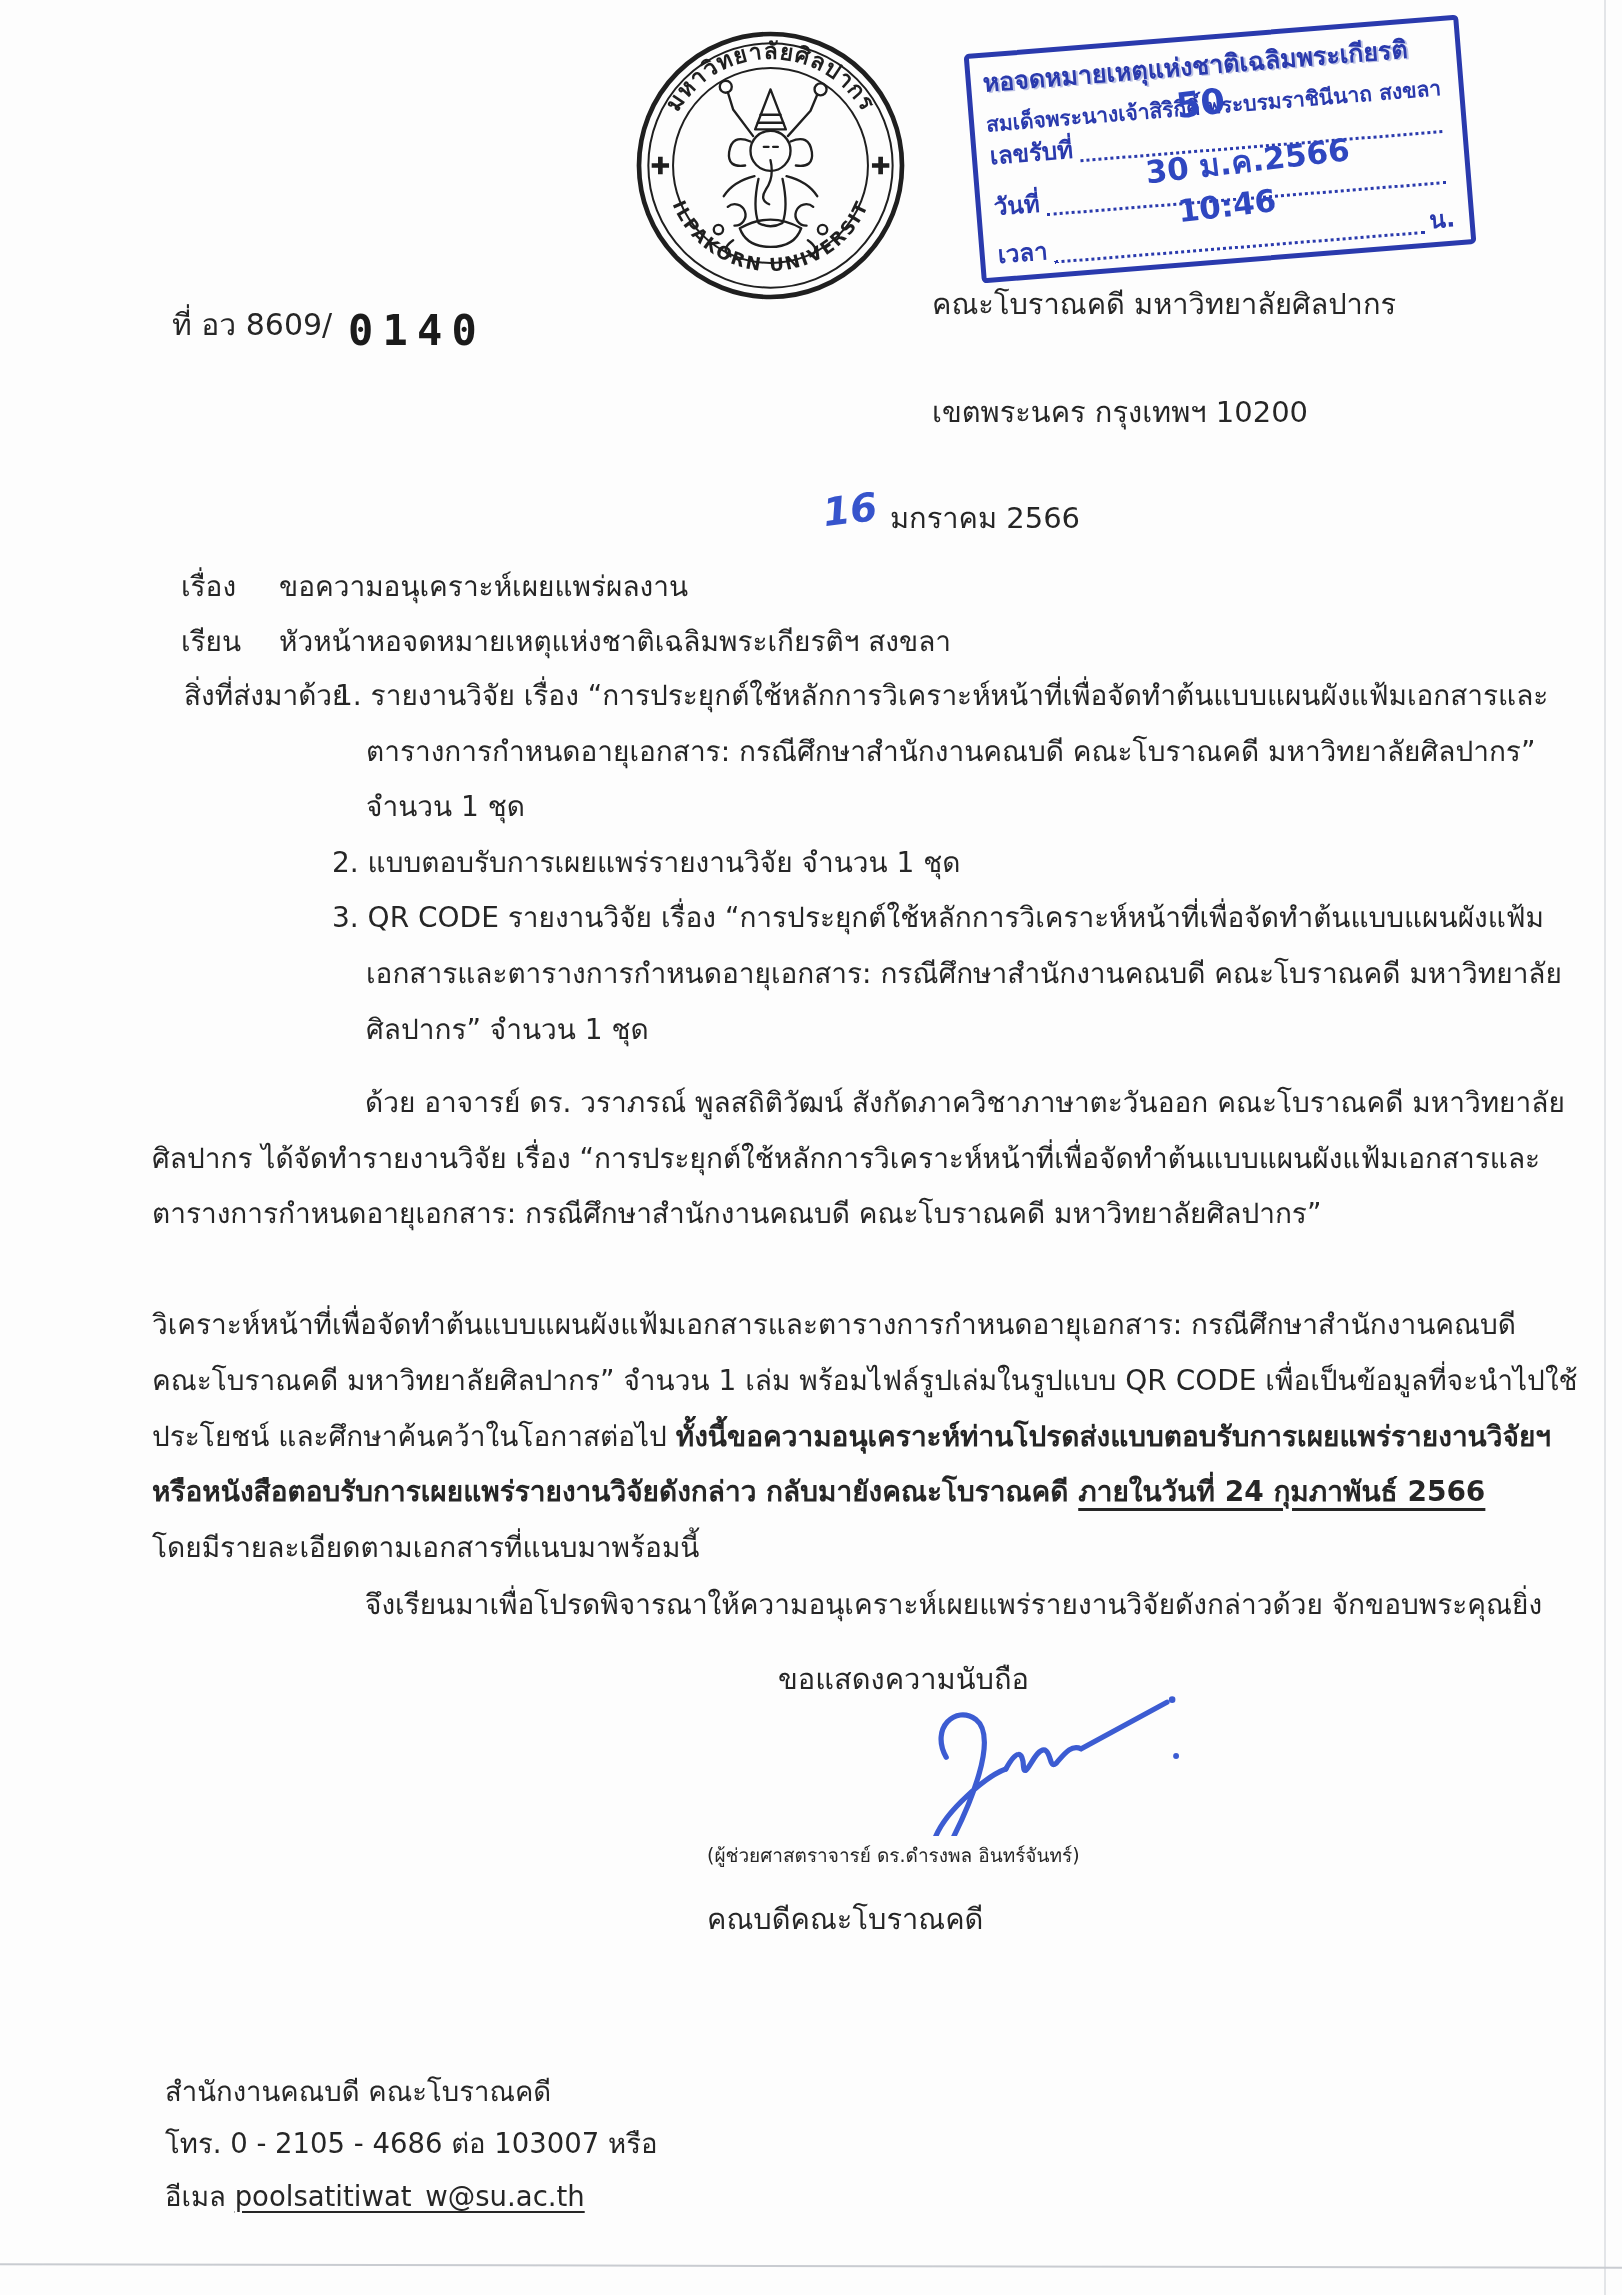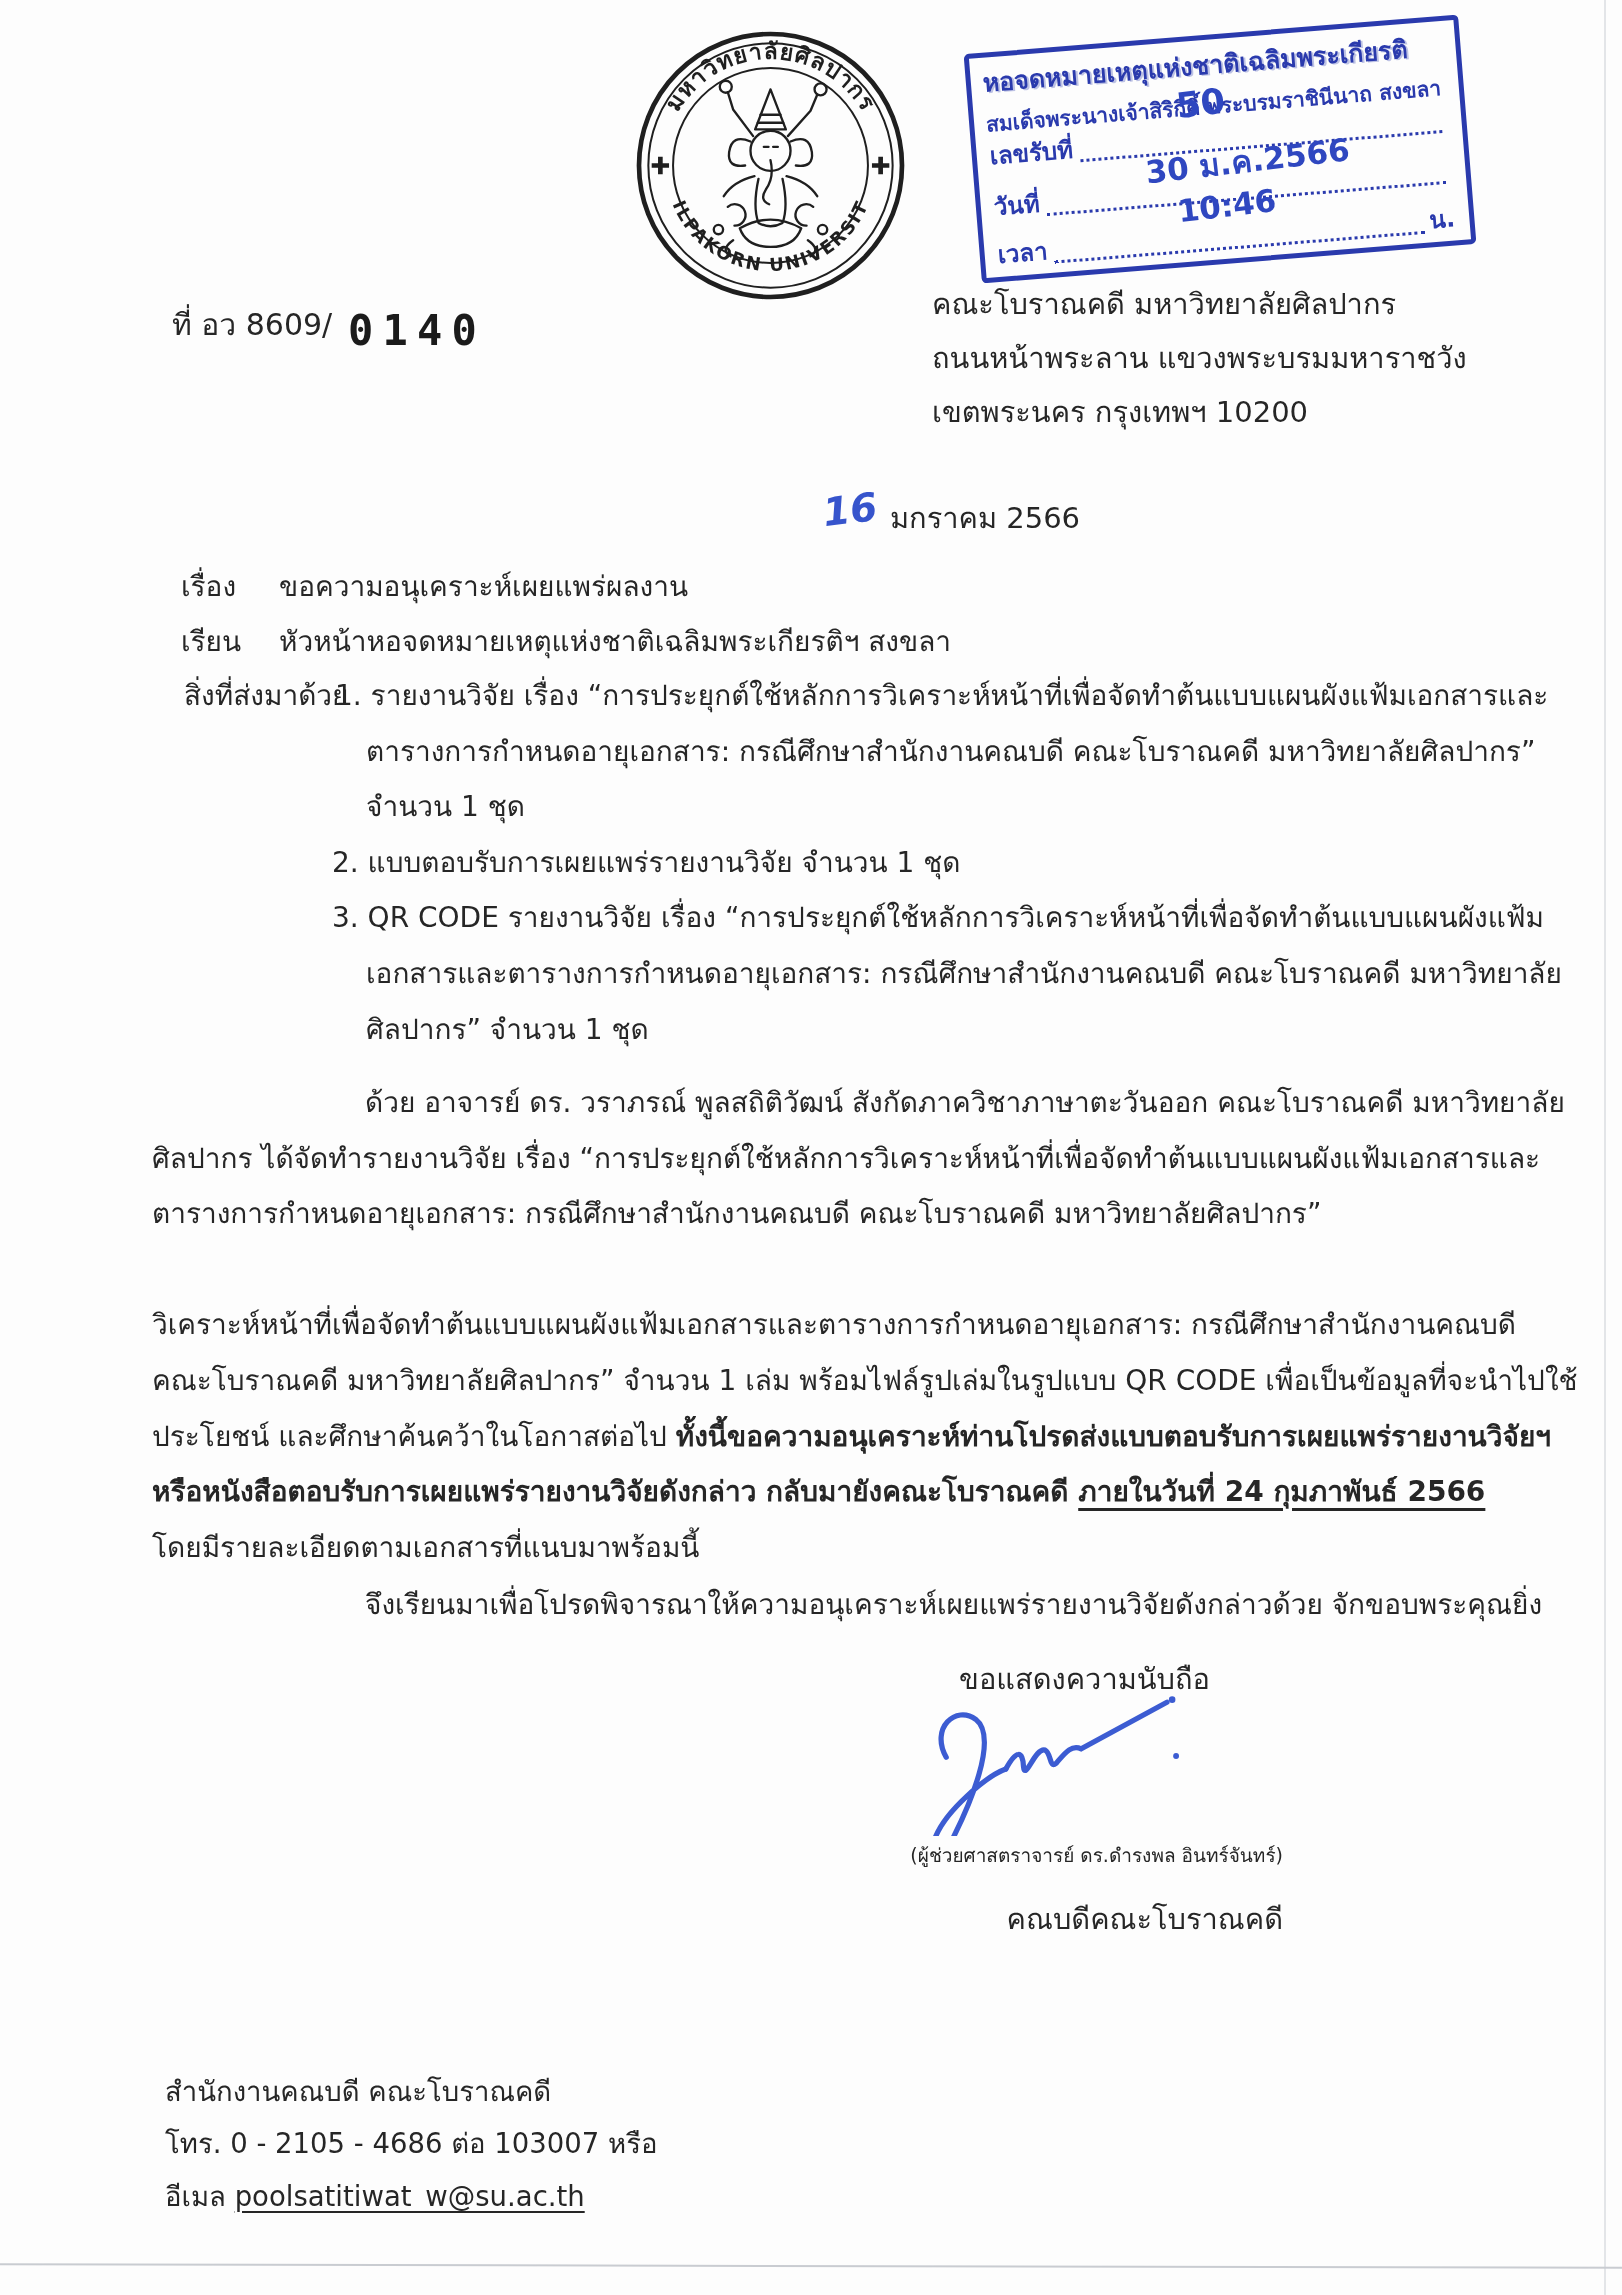--- a/index.html
+++ b/index.html
@@ -39,21 +39,21 @@
   .docnum{
     position:absolute;left:348px;top:306px;
     font-family:"DejaVu Sans Mono","Liberation Mono",monospace;
     font-size:42px;font-weight:bold;letter-spacing:9.2px;color:#1b1b1b;text-align:right;
   }
   .pen-day{
     position:absolute;left:823px;top:487px;font-size:39px;font-style:italic;
     font-weight:bold;color:#3654cc;transform:rotate(-7deg);
   }
   .sig-svg{position:absolute;left:884px;top:1672px;width:334px;height:164px;}
-  .center-block{position:absolute;text-align:right;white-space:nowrap;}
+  .center-block{position:absolute;text-align:left;white-space:nowrap;}
   .email-link{color:#262626;text-decoration:underline;text-decoration-thickness:2px;text-underline-offset:5.2px;}
   .scan-v{position:absolute;left:1604px;top:0;width:2px;height:2295px;background:#e3e5e8;}
   .scan-h{position:absolute;left:0;top:2265px;width:1622px;height:2px;background:#c9ccd1;transform:rotate(.12deg);}
 </style>
 </head>
 <body>
 
 <div class="page">
 
   <svg class="seal" viewBox="0 0 412 412">
@@ -115,21 +115,20 @@
     </div>
     <div class="hand hw-no">50</div>
     <div class="hand hw-date">30 ม.ค.2566</div>
     <div class="hand hw-time">10:46</div>
   </div>
 
   <div class="l" style="left:172px;top:307px;font-size:30px">ที่ อว 8609/</div>
   <div class="docnum">0140</div>
 
   <div class="l" style="left:932px;top:287px;font-size:29px">คณะโบราณคดี มหาวิทยาลัยศิลปากร</div>
-  <div class="l" style="left:932px;top:341px;font-size:29px">ถนนหน้าพระลาน แขวงพระบรมมหาราชวัง</div>
   <div class="l" style="left:932px;top:395px;font-size:29px">เขตพระนคร  กรุงเทพฯ 10200</div>
 
   <div class="pen-day">16</div>
   <div class="l" style="left:890px;top:501px;font-size:29px">มกราคม  2566</div>
 
   <div class="l" style="left:181px;top:570px">เรื่อง</div>
   <div class="l" style="left:279px;top:570px">ขอความอนุเคราะห์เผยแพร่ผลงาน</div>
   <div class="l" style="left:181px;top:625px">เรียน</div>
   <div class="l" style="left:279px;top:625px">หัวหน้าหอจดหมายเหตุแห่งชาติเฉลิมพระเกียรติฯ สงขลา</div>
 

